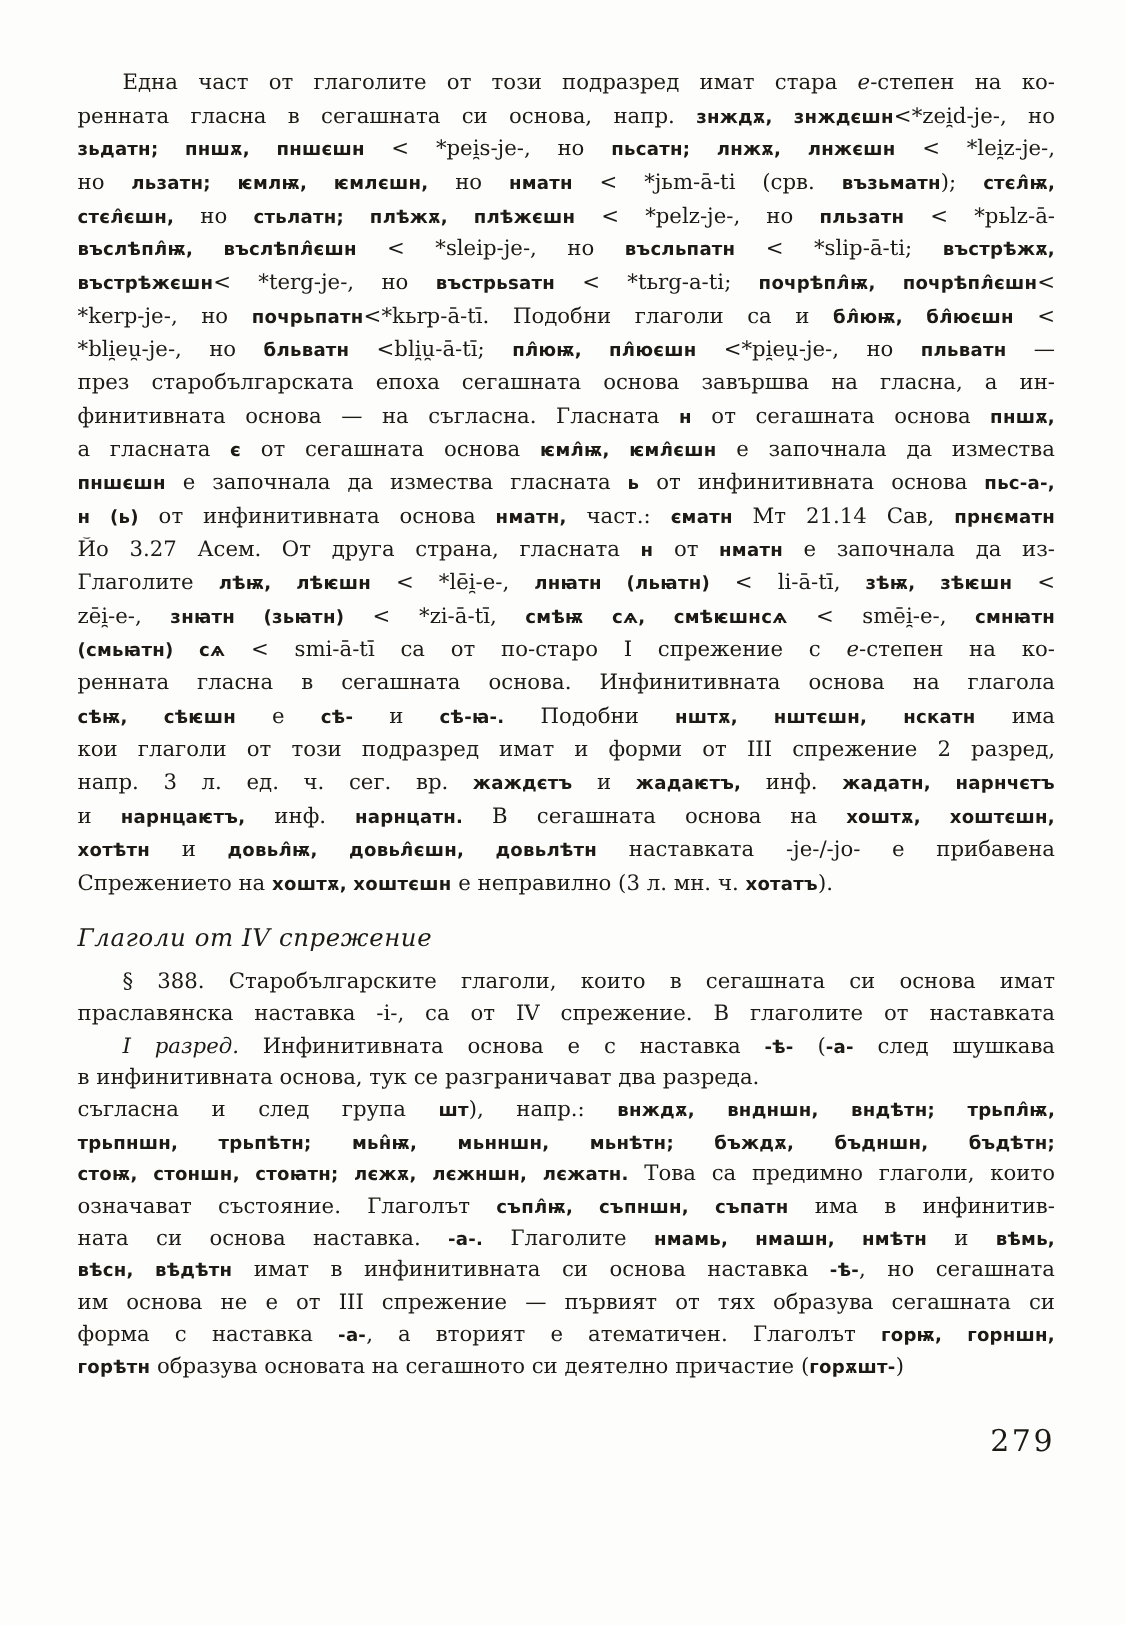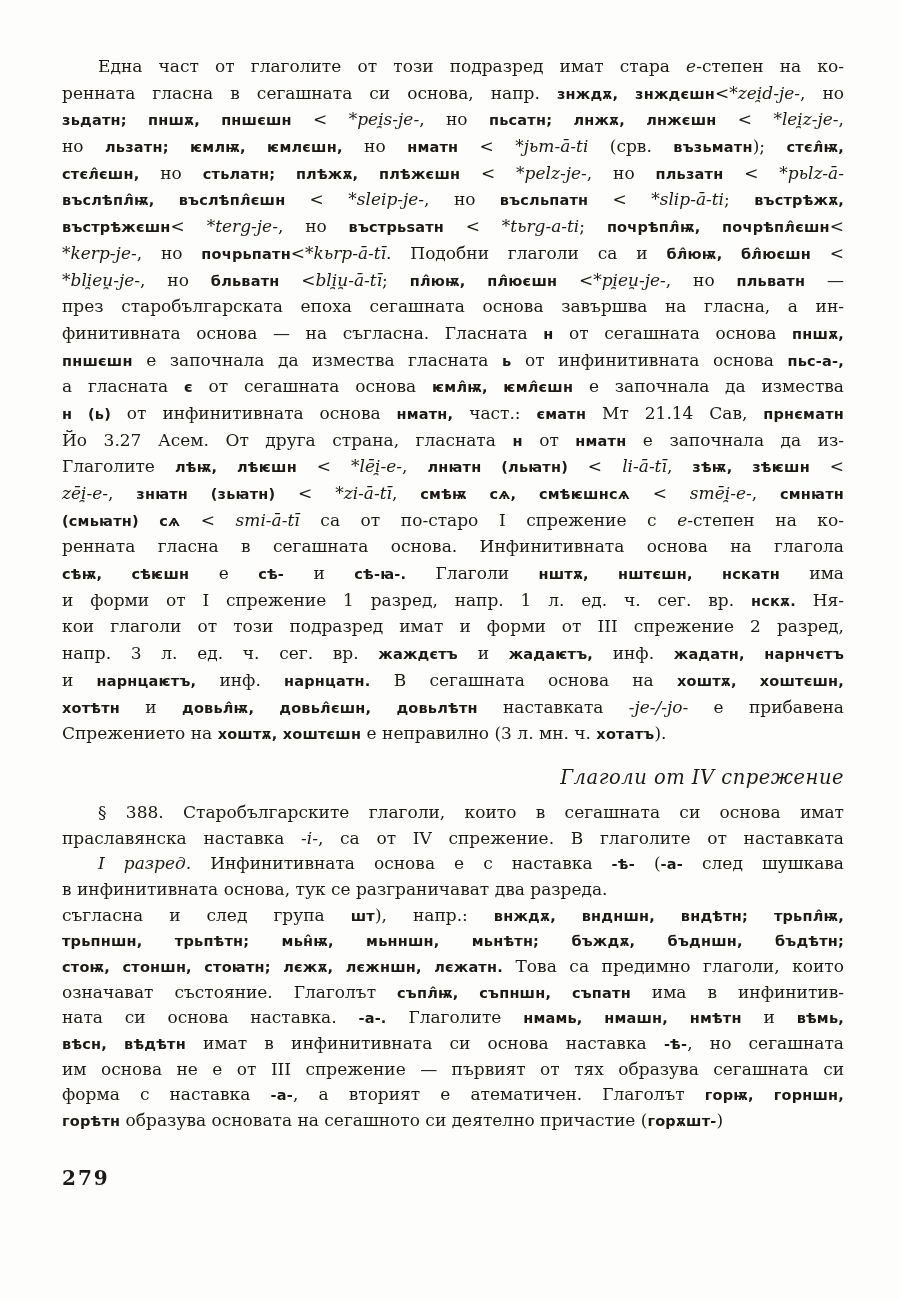--- a/index.html
+++ b/index.html
@@ -20,68 +20,67 @@
     text-align:justify;
     text-align-last:justify;
     white-space:normal;
     overflow:hidden;
   }
   .sec .line{height:25.7px}
   .line.nojust{text-align:center;text-align-last:left}
   .line.indent{text-indent:36px}
   .seg-n{}
   .seg-i{font-style:italic}
-  .seg-l{font-style:italic;font-family:"DejaVu Serif","DejaVu Sans",serif}
+  .seg-l{font-family:"DejaVu Serif","DejaVu Sans",serif}
   .seg-o{
     font-family:"DejaVu Sans","DejaVu Serif",sans-serif;
     font-weight:700;
     font-size:14.5px;
     letter-spacing:.2px;
   }
   .heading{
-    text-align:right;
+    text-align:left;
     font-style:italic;
     font-size:19.5px;
     margin:16px 0 13px 0;
     letter-spacing:.5px;
   }
   .pagenum{
-    text-align:left;
-    font-size:20px;
+    text-align:right;
+    font-size:24px;
     margin-top:30px;
     letter-spacing:2px;
-    font-weight:700;
+    font-weight:400;
   }
 </style>
 </head>
 <body>
 
 <div class="page">
   <div class="para p1">
       <div class="line indent"><span class="seg-n">Една част от глаголите от този подразред имат стара </span><span class="seg-i">е</span><span class="seg-n">-степен на ко-</span></div>
       <div class="line"><span class="seg-n">ренната гласна в сегашната си основа, напр. </span><span class="seg-o">знждѫ, знждєшн</span><span class="seg-n">&lt;</span><span class="seg-l">*zei̯d-je-</span><span class="seg-n">, но</span></div>
       <div class="line"><span class="seg-o">зьдатн; пншѫ, пншєшн </span><span class="seg-n">&lt; </span><span class="seg-l">*pei̯s-je-</span><span class="seg-n">, но </span><span class="seg-o">пьсатн; лнжѫ, лнжєшн </span><span class="seg-n">&lt; </span><span class="seg-l">*lei̯z-je-</span><span class="seg-n">,</span></div>
       <div class="line"><span class="seg-n">но </span><span class="seg-o">льзатн; ѥмлѭ, ѥмлєшн,</span><span class="seg-n"> но </span><span class="seg-o">нматн </span><span class="seg-n">&lt; </span><span class="seg-l">*jьm-ā-ti</span><span class="seg-n"> (срв. </span><span class="seg-o">възьматн</span><span class="seg-n">); </span><span class="seg-o">стєл̂ѭ,</span></div>
       <div class="line"><span class="seg-o">стєл̂єшн,</span><span class="seg-n"> но </span><span class="seg-o">стьлатн; плѣжѫ, плѣжєшн </span><span class="seg-n">&lt; </span><span class="seg-l">*pelz-je-</span><span class="seg-n">, но </span><span class="seg-o">пльзатн </span><span class="seg-n">&lt; </span><span class="seg-l">*pьlz-ā-</span></div>
       <div class="line"><span class="seg-o">въслѣпл̂ѭ, въслѣпл̂єшн </span><span class="seg-n">&lt; </span><span class="seg-l">*sleip-je-</span><span class="seg-n">, но </span><span class="seg-o">въсльпатн </span><span class="seg-n">&lt; </span><span class="seg-l">*slip-ā-ti</span><span class="seg-n">; </span><span class="seg-o">въстрѣжѫ,</span></div>
       <div class="line"><span class="seg-o">въстрѣжєшн</span><span class="seg-n">&lt; </span><span class="seg-l">*terg-je-</span><span class="seg-n">, но </span><span class="seg-o">въстрьѕатн </span><span class="seg-n">&lt; </span><span class="seg-l">*tьrg-a-ti</span><span class="seg-n">; </span><span class="seg-o">почрѣпл̂ѭ, почрѣпл̂єшн</span><span class="seg-n">&lt;</span></div>
       <div class="line"><span class="seg-l">*kerp-je-</span><span class="seg-n">, но </span><span class="seg-o">почрьпатн</span><span class="seg-n">&lt;</span><span class="seg-l">*kьrp-ā-tī</span><span class="seg-n">. Подобни глаголи са и </span><span class="seg-o">бл̂юѭ, бл̂юєшн </span><span class="seg-n">&lt;</span></div>
       <div class="line"><span class="seg-l">*bli̯eu̯-je-</span><span class="seg-n">, но </span><span class="seg-o">бльватн </span><span class="seg-n">&lt;</span><span class="seg-l">bli̯u̯-ā-tī</span><span class="seg-n">; </span><span class="seg-o">пл̂юѭ, пл̂юєшн </span><span class="seg-n">&lt;</span><span class="seg-l">*pi̯eu̯-je-</span><span class="seg-n">, но </span><span class="seg-o">пльватн</span><span class="seg-n"> —</span></div>
       <div class="line"><span class="seg-n">през старобългарската епоха сегашната основа завършва на гласна, а ин-</span></div>
       <div class="line"><span class="seg-n">финитивната основа — на съгласна. Гласната </span><span class="seg-o">н</span><span class="seg-n"> от сегашната основа </span><span class="seg-o">пншѫ,</span></div>
+      <div class="line"><span class="seg-n">а гласната </span><span class="seg-o">є</span><span class="seg-n"> от сегашната основа </span><span class="seg-o">ѥмл̂ѭ, ѥмл̂єшн</span><span class="seg-n"> е започнала да измества</span></div>
       <div class="line"><span class="seg-o">пншєшн</span><span class="seg-n"> е започнала да измества гласната </span><span class="seg-o">ь</span><span class="seg-n"> от инфинитивната основа </span><span class="seg-o">пьс-а-,</span></div>
-      <div class="line"><span class="seg-n">а гласната </span><span class="seg-o">є</span><span class="seg-n"> от сегашната основа </span><span class="seg-o">ѥмл̂ѭ, ѥмл̂єшн</span><span class="seg-n"> е започнала да измества</span></div>
       <div class="line"><span class="seg-o">н (ь)</span><span class="seg-n"> от инфинитивната основа </span><span class="seg-o">нматн,</span><span class="seg-n"> част.: </span><span class="seg-o">єматн</span><span class="seg-n"> Мт 21.14 Сав, </span><span class="seg-o">прнєматн</span></div>
       <div class="line"><span class="seg-n">Йо 3.27 Асем. От друга страна, гласната </span><span class="seg-o">н</span><span class="seg-n"> от </span><span class="seg-o">нматн</span><span class="seg-n"> е започнала да из-</span></div>
       <div class="line"><span class="seg-n">Глаголите </span><span class="seg-o">лѣѭ, лѣѥшн </span><span class="seg-n">&lt; </span><span class="seg-l">*lēi̯-e-</span><span class="seg-n">, </span><span class="seg-o">лнꙗтн (льꙗтн) </span><span class="seg-n">&lt; </span><span class="seg-l">li-ā-tī</span><span class="seg-n">, </span><span class="seg-o">зѣѭ, зѣѥшн </span><span class="seg-n">&lt;</span></div>
       <div class="line"><span class="seg-l">zēi̯-e-</span><span class="seg-n">, </span><span class="seg-o">знꙗтн (зьꙗтн) </span><span class="seg-n">&lt; </span><span class="seg-l">*zi-ā-tī</span><span class="seg-n">, </span><span class="seg-o">смѣѭ сѧ, смѣѥшнсѧ </span><span class="seg-n">&lt; </span><span class="seg-l">smēi̯-e-</span><span class="seg-n">, </span><span class="seg-o">смнꙗтн</span></div>
       <div class="line"><span class="seg-o">(смьꙗтн) сѧ </span><span class="seg-n">&lt; </span><span class="seg-l">smi-ā-tī</span><span class="seg-n"> са от по-старо I спрежение с </span><span class="seg-i">е</span><span class="seg-n">-степен на ко-</span></div>
       <div class="line"><span class="seg-n">ренната гласна в сегашната основа. Инфинитивната основа на глагола</span></div>
-      <div class="line"><span class="seg-o">сѣѭ, сѣѥшн</span><span class="seg-n"> е </span><span class="seg-o">сѣ-</span><span class="seg-n"> и </span><span class="seg-o">сѣ-ꙗ-.</span><span class="seg-n"> Глаголи </span><span class="seg-o">нштѫ, нштєшн, нскатн</span><span class="seg-n"> има</span></div>
-      <div class="line"><span class="seg-n">и форми от I спрежение 1 разред, напр. 1 л. ед. ч. сег. вр. </span><span class="seg-o">нскѫ.</span><span class="seg-n"> Ня-</span></div>
+      <div class="line"><span class="seg-o">сѣѭ, сѣѥшн</span><span class="seg-n"> е </span><span class="seg-o">сѣ-</span><span class="seg-n"> и </span><span class="seg-o">сѣ-ꙗ-.</span><span class="seg-n"> Подобни </span><span class="seg-o">нштѫ, нштєшн, нскатн</span><span class="seg-n"> има</span></div>
       <div class="line"><span class="seg-n">кои глаголи от този подразред имат и форми от III спрежение 2 разред,</span></div>
       <div class="line"><span class="seg-n">напр. 3 л. ед. ч. сег. вр. </span><span class="seg-o">жаждєтъ</span><span class="seg-n"> и </span><span class="seg-o">жадаѥтъ,</span><span class="seg-n"> инф. </span><span class="seg-o">жадатн, нарнчєтъ</span></div>
       <div class="line"><span class="seg-n">и </span><span class="seg-o">нарнцаѥтъ,</span><span class="seg-n"> инф. </span><span class="seg-o">нарнцатн.</span><span class="seg-n"> В сегашната основа на </span><span class="seg-o">хоштѫ, хоштєшн,</span></div>
       <div class="line"><span class="seg-o">хотѣтн</span><span class="seg-n"> и </span><span class="seg-o">довьл̂ѭ, довьл̂єшн, довьлѣтн</span><span class="seg-n"> наставката </span><span class="seg-l">-je-/-jo-</span><span class="seg-n"> е прибавена</span></div>
       <div class="line nojust"><span class="seg-n">Спрежението на </span><span class="seg-o">хоштѫ, хоштєшн</span><span class="seg-n"> е неправилно (3 л. мн. ч. </span><span class="seg-o">хотатъ</span><span class="seg-n">).</span></div>
     </div>
 
   <div class="heading">Глаголи от IV спрежение</div>
 
   <div class="para sec">

